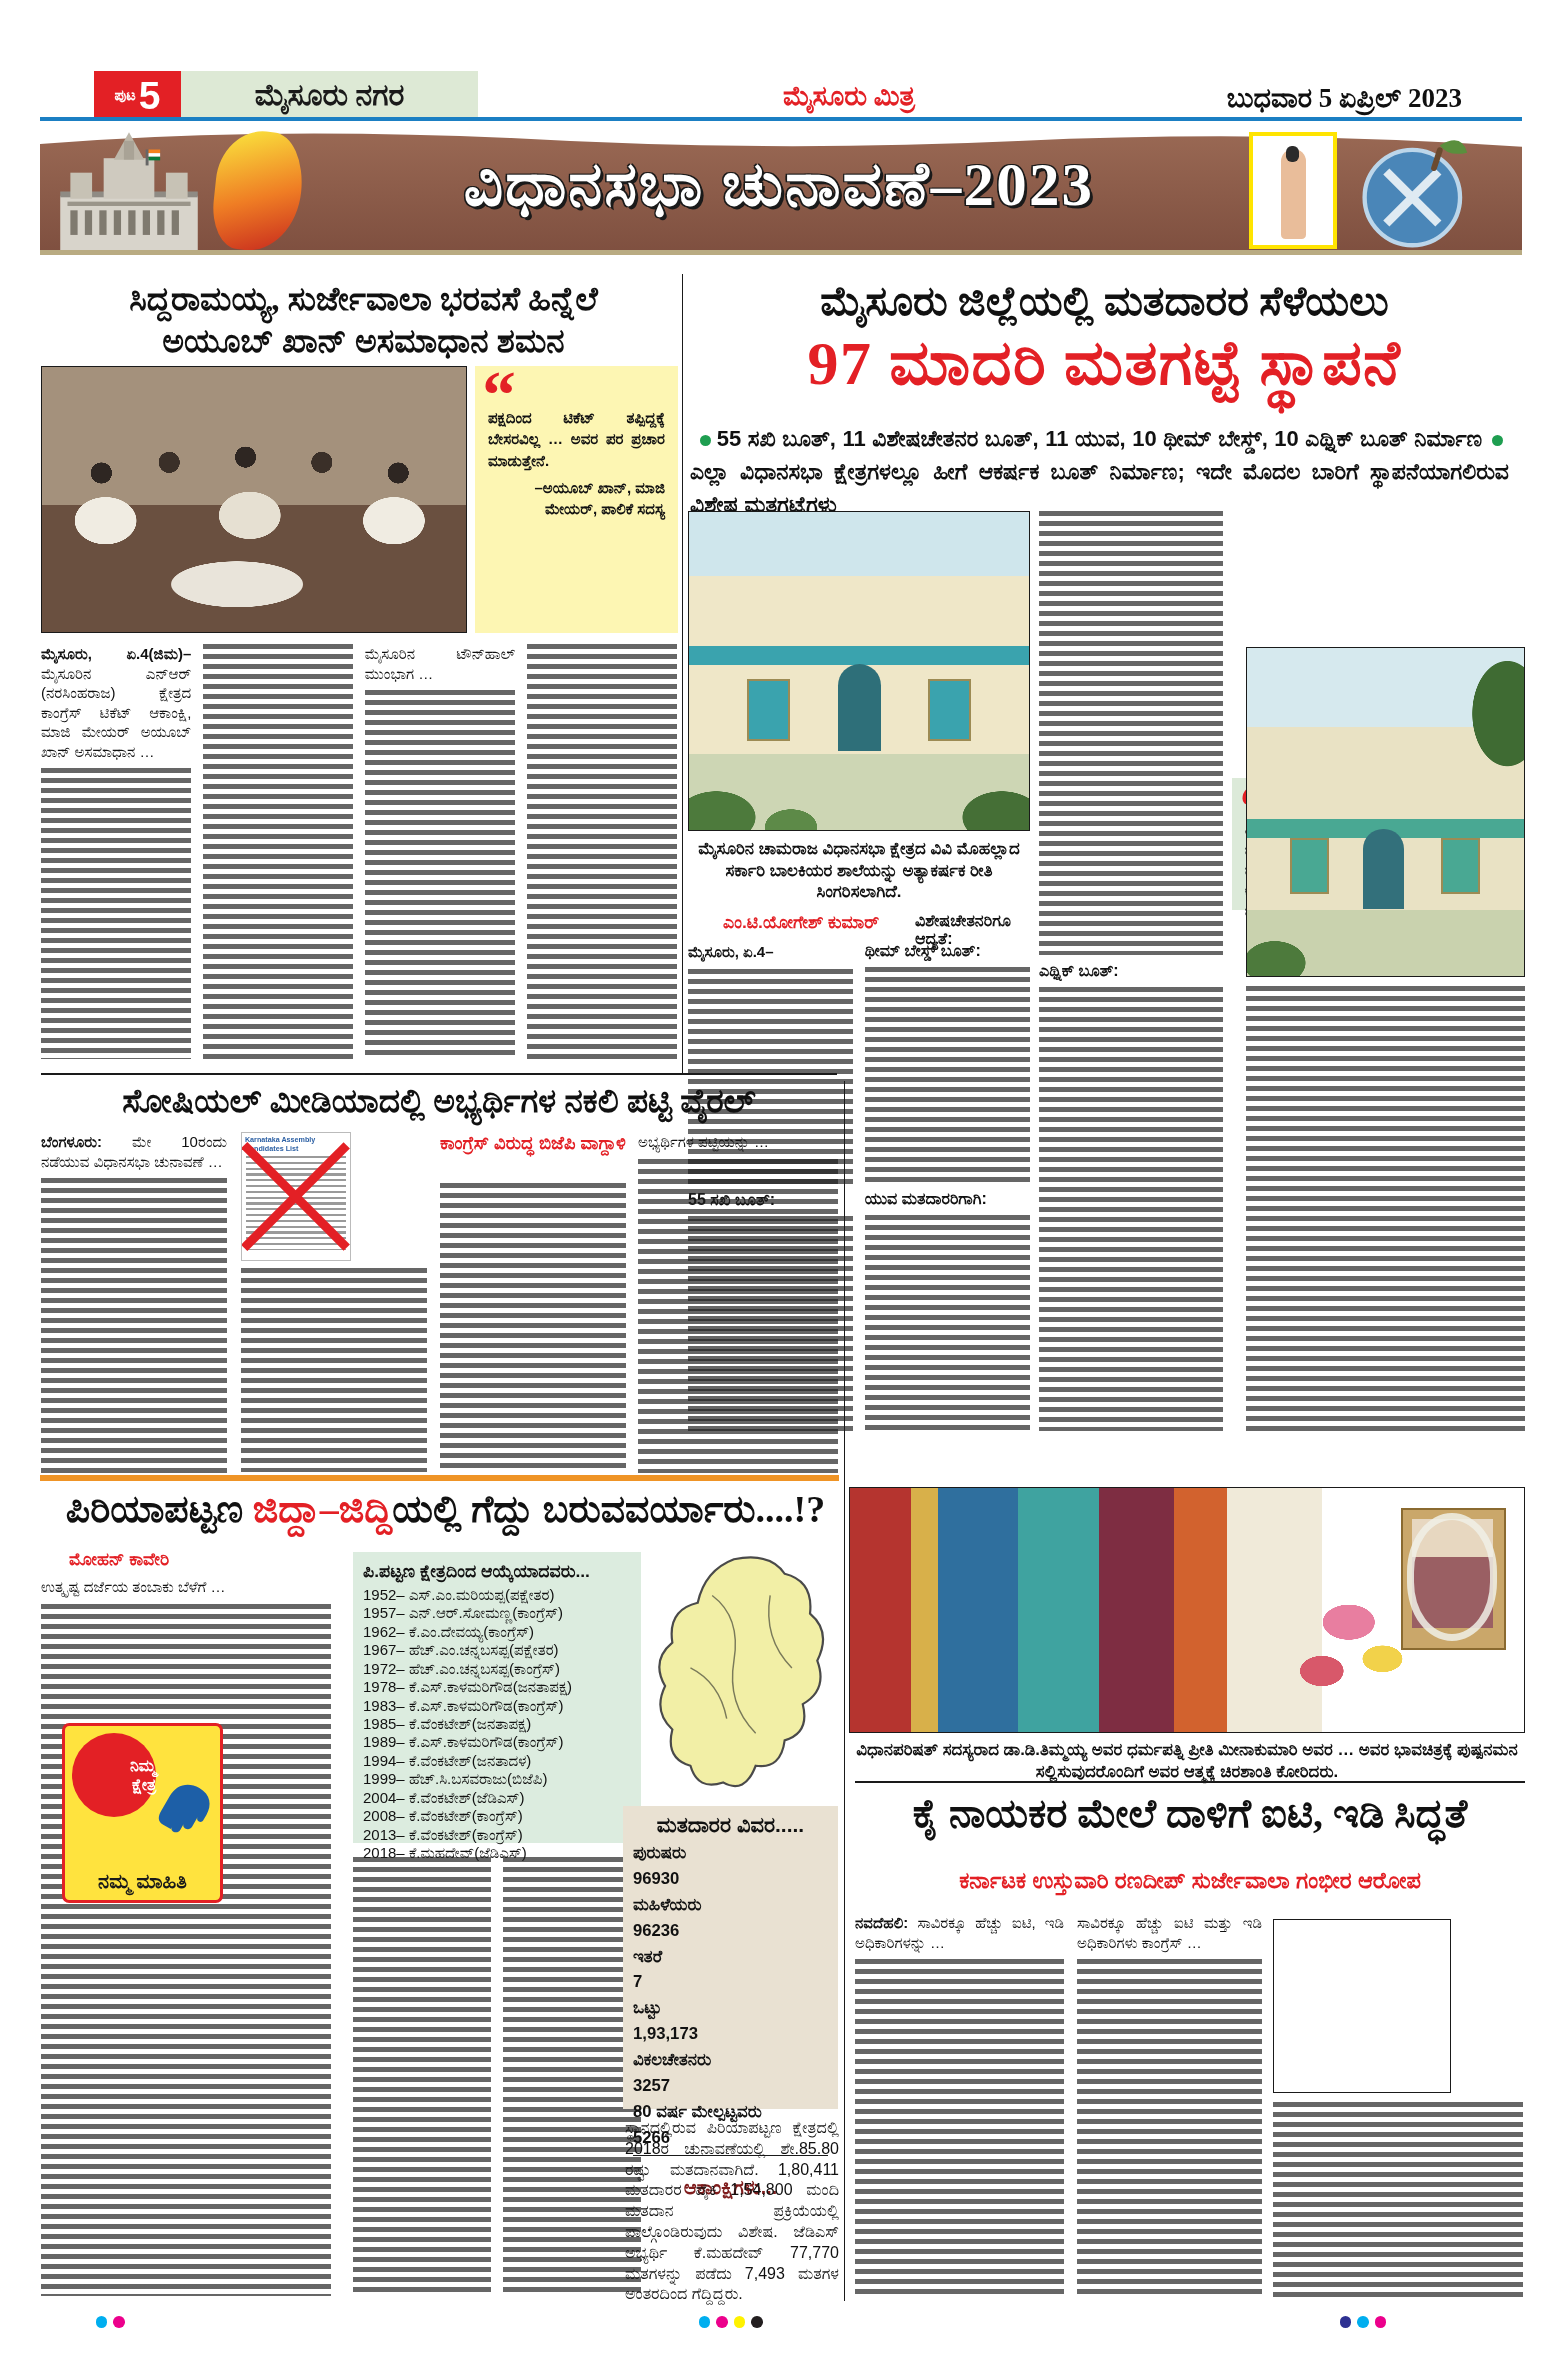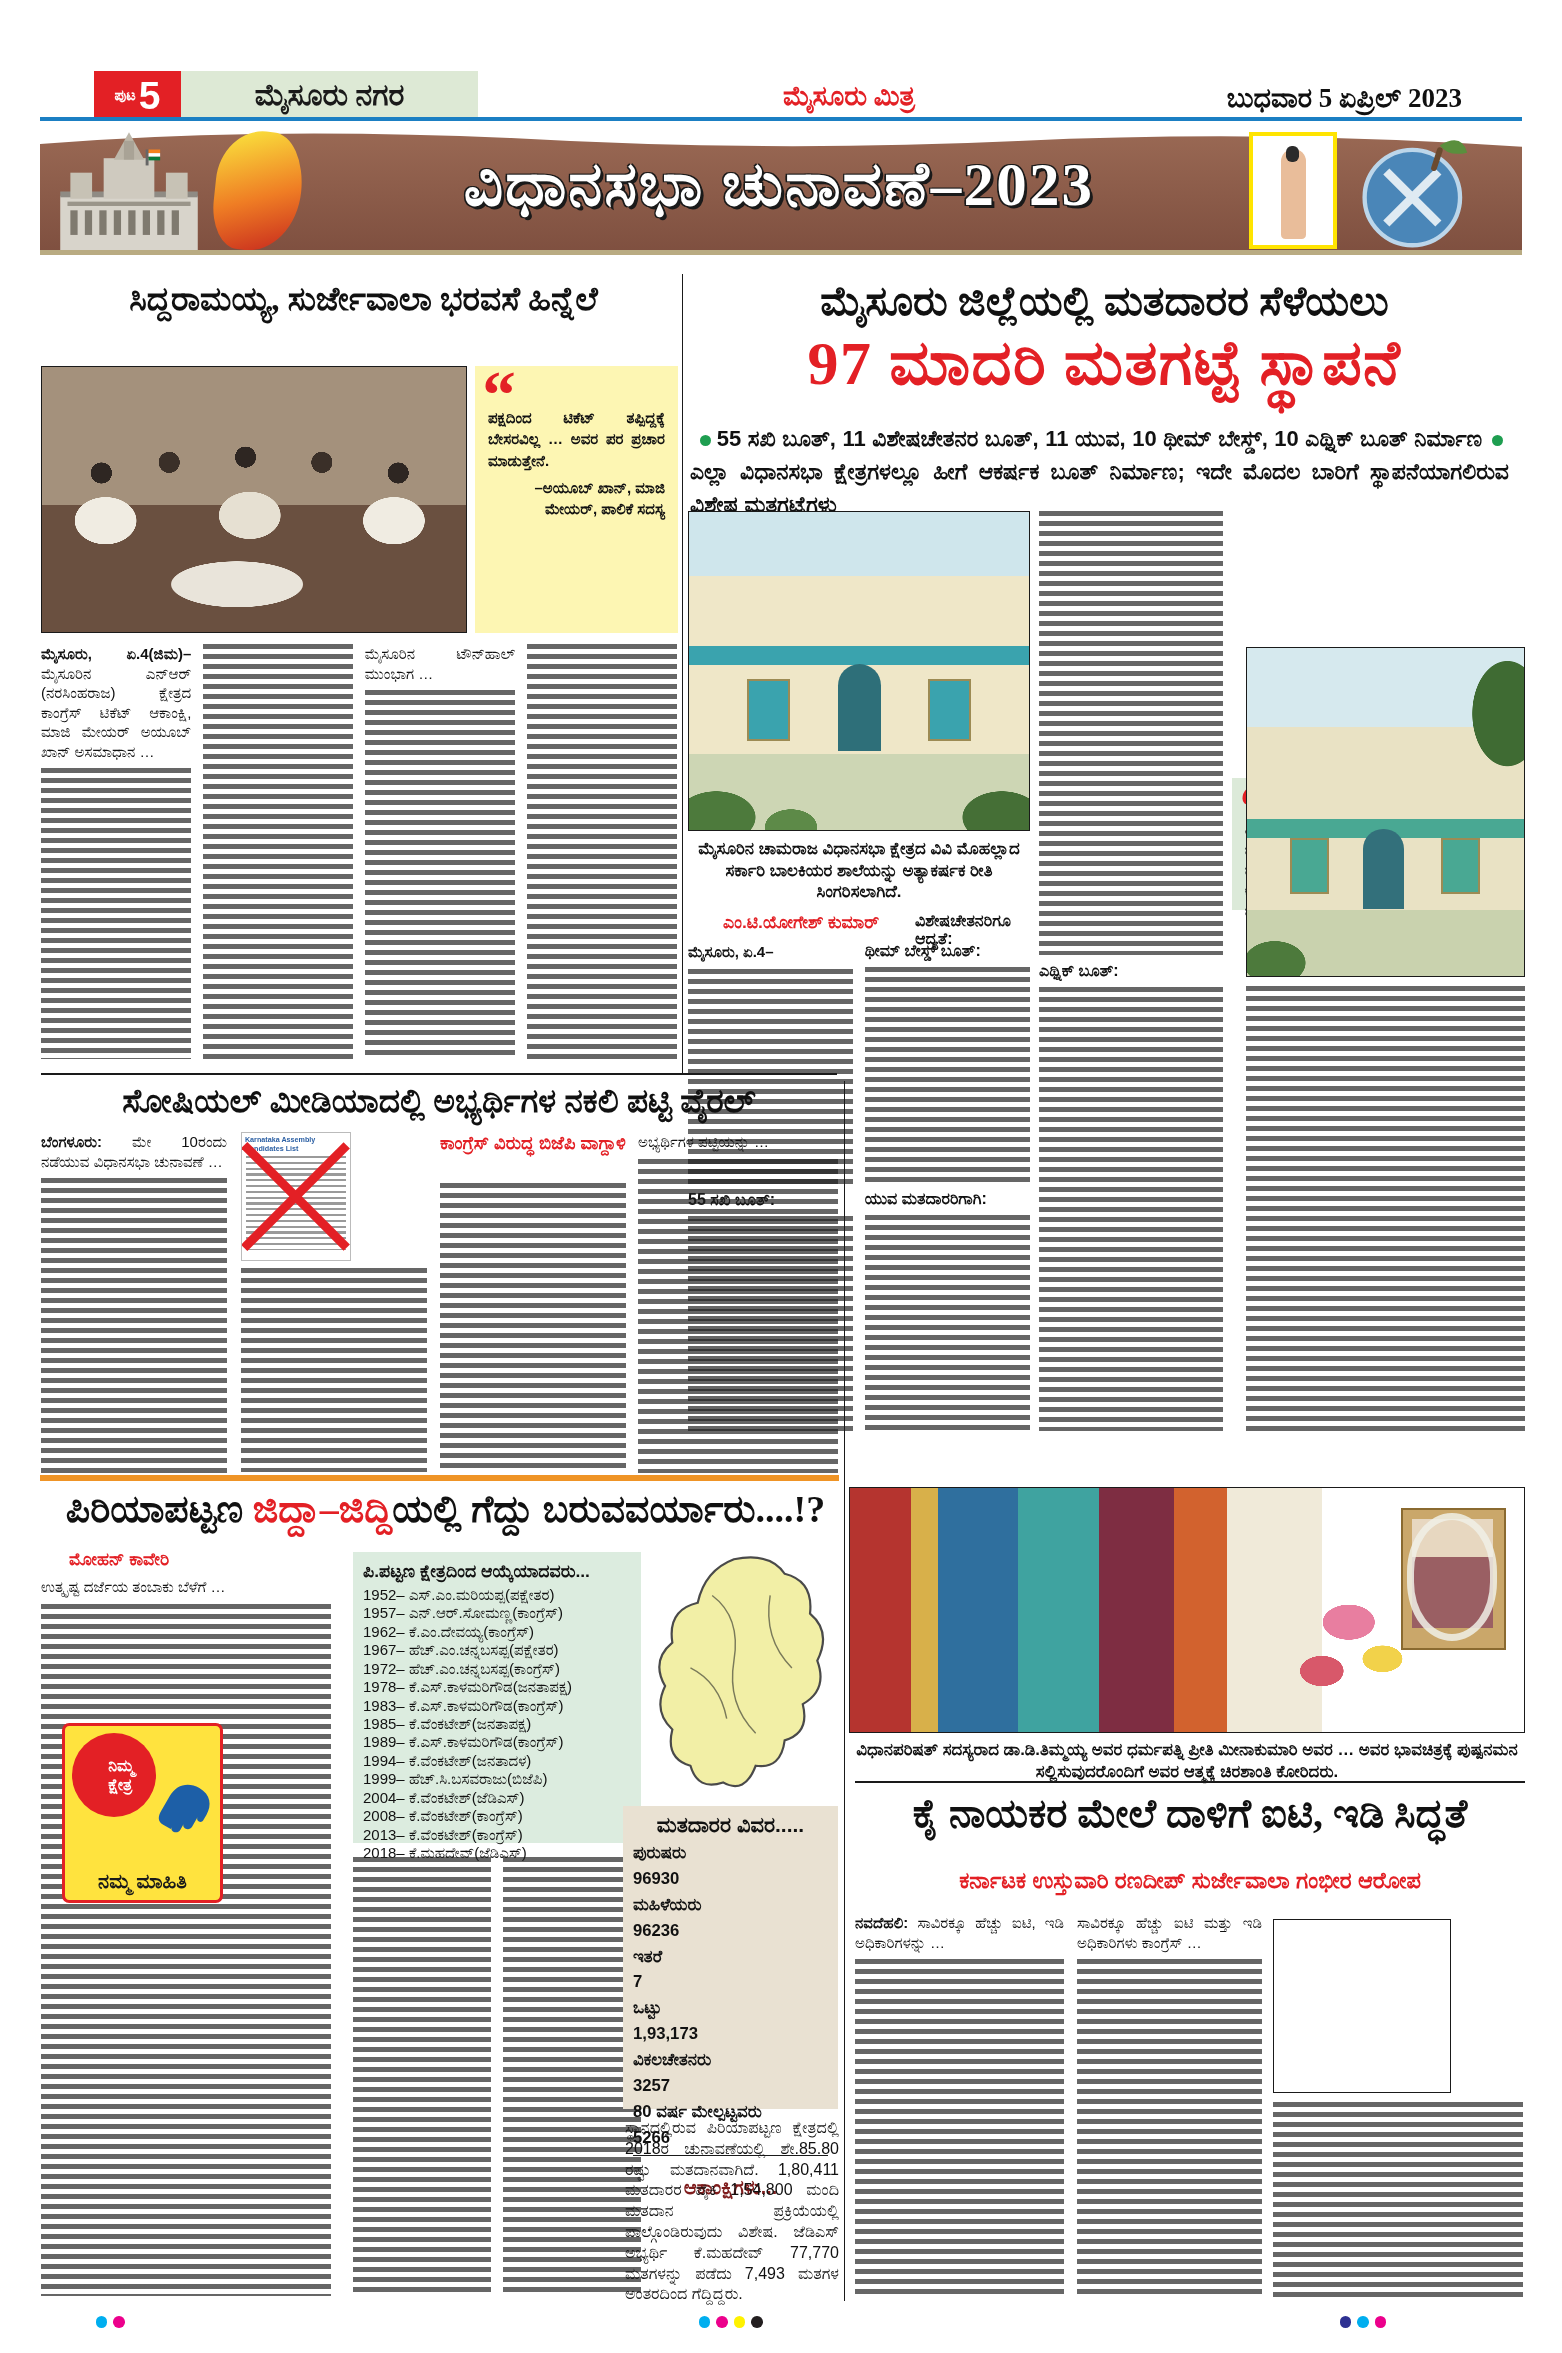--- a/index.html
+++ b/index.html
@@ -88,20 +88,21 @@
       <circle cx="82" cy="92" r="66" fill="#4a86b8" stroke="#bcd6ea" stroke-width="6"></circle>
       <line x1="46" y1="56" x2="118" y2="128" stroke="#dfeaf2" stroke-width="12"></line>
       <line x1="118" y1="56" x2="46" y2="128" stroke="#dfeaf2" stroke-width="12"></line>
       <path d="M120 20 Q150 2 158 30 Q132 36 120 20" fill="#5a8f3d"></path>
       <rect x="112" y="22" width="8" height="34" rx="4" fill="#6b4a2f" transform="rotate(18 116 39)"></rect>
     </svg>
     <div class="abs" style="left:0;bottom:0;width:1482px;height:5px;background:#b9ab82;"></div>
   </div>
 
   <div class="abs serif b ctr" style="left:51px;top:280px;width:625px;font-size:33px;line-height:1.2;">ಸಿದ್ದರಾಮಯ್ಯ, ಸುರ್ಜೇವಾಲಾ ಭರವಸೆ ಹಿನ್ನೆಲೆ</div>
+  <div class="abs serif b ctr" style="left:51px;top:322px;width:625px;font-size:33px;line-height:1.2;">ಅಯೂಬ್ ಖಾನ್ ಅಸಮಾಧಾನ ಶಮನ</div>
 
   <div class="abs photo" style="left:41px;top:366px;width:426px;height:267px;
               background:
                 radial-gradient(109px 38px at 46% 82%, #e9e4da 0 60%, transparent 61%),
                 radial-gradient(17.4px 17.4px at 14% 40%, #2e2622 0 60%, transparent 61%),
                 radial-gradient(17.4px 17.4px at 30% 36%, #3a2f28 0 60%, transparent 61%),
                 radial-gradient(17.4px 17.4px at 48% 34%, #2e2622 0 60%, transparent 61%),
                 radial-gradient(17.4px 17.4px at 66% 36%, #3a2f28 0 60%, transparent 61%),
                 radial-gradient(17.4px 17.4px at 84% 40%, #2e2622 0 60%, transparent 61%),
                 radial-gradient(51px 39px at 15% 58%, #f0ece2 0 60%, transparent 61%),
@@ -231,21 +232,21 @@
   </div>
   <div class="abs b" style="left:69px;top:1549px;width:174px;font-size:17.4px;color:#e32025;">ಮೋಹನ್ ಕಾವೇರಿ</div>
 
   <div class="abs col" style="left:41px;top:1577px;width:290px;height:719px;">
     <p class="frag">ಉತ್ಕೃಷ್ಟ ದರ್ಜೆಯ ತಂಬಾಕು ಬೆಳೆಗೆ …</p>
     <div class="tx"></div>
   </div>
 
   <div class="abs" style="left:62px;top:1723px;width:161px;height:180px;background:#ffe33e;border:3.6px solid #e32025;border-radius:7.2px;box-sizing:border-box;">
     <div style="position:absolute;left:7.2px;top:7.2px;width:84px;height:84px;border-radius:50%;background:#e32025;display:flex;align-items:center;justify-content:center;">
-      <span style="color:#fff;font-weight:bold;font-size:16px;text-align:left;line-height:1.2;margin-left:36px;">ನಿಮ್ಮ ಕ್ಷೇತ್ರ</span>
+      <span style="color:#fff;font-weight:bold;font-size:16px;text-align:right;line-height:1.2;margin-left:36px;">ನಿಮ್ಮ ಕ್ಷೇತ್ರ</span>
     </div>
     <svg class="abs" style="left:87px;top:51px;transform:rotate(210deg);" width="65" height="65" viewBox="0 0 60 60">
       <path d="M40 8 C46 8 48 12 48 18 L48 34 C48 46 40 54 28 54 C16 54 10 46 10 36 L10 30 C10 26 16 26 16 30 L16 20 C16 14 24 14 24 18 L24 12 C24 6 32 6 32 10 L32 8 Z" fill="#1d5fa7"></path>
     </svg>
     <div class="b ctr" style="position:absolute;left:0;bottom:7.2px;width:100%;font-size:20px;color:#1a1a1a;">ನಮ್ಮ ಮಾಹಿತಿ</div>
   </div>
 
   <div class="abs" style="left:353px;top:1552px;width:288px;height:291px;background:#dcecdf;box-sizing:border-box;padding:8.7px 10px;">
     <div class="b" style="font-size:17.4px;margin-bottom:4.3px;">ಪಿ.ಪಟ್ಟಣ ಕ್ಷೇತ್ರದಿಂದ ಆಯ್ಕೆಯಾದವರು...</div>
     <div>

